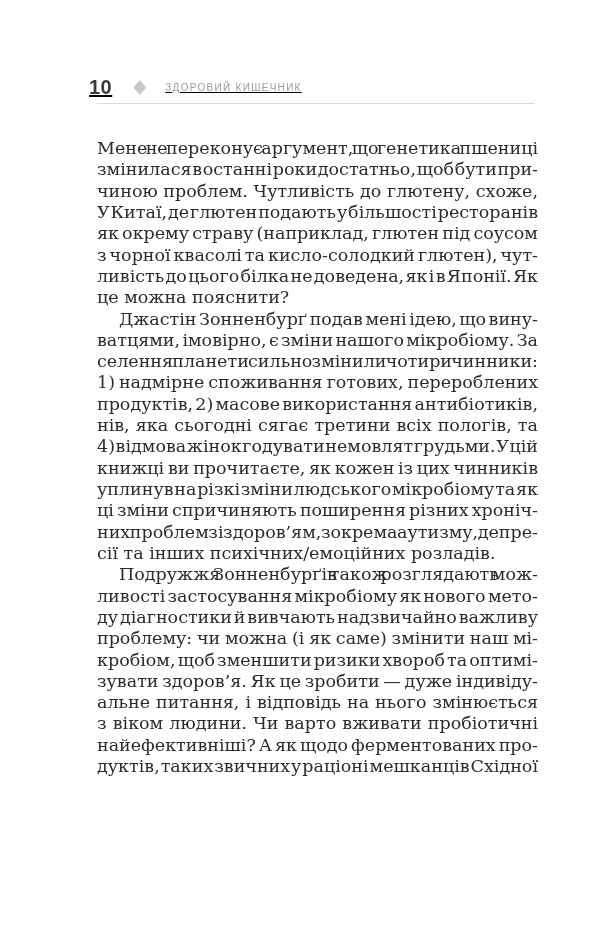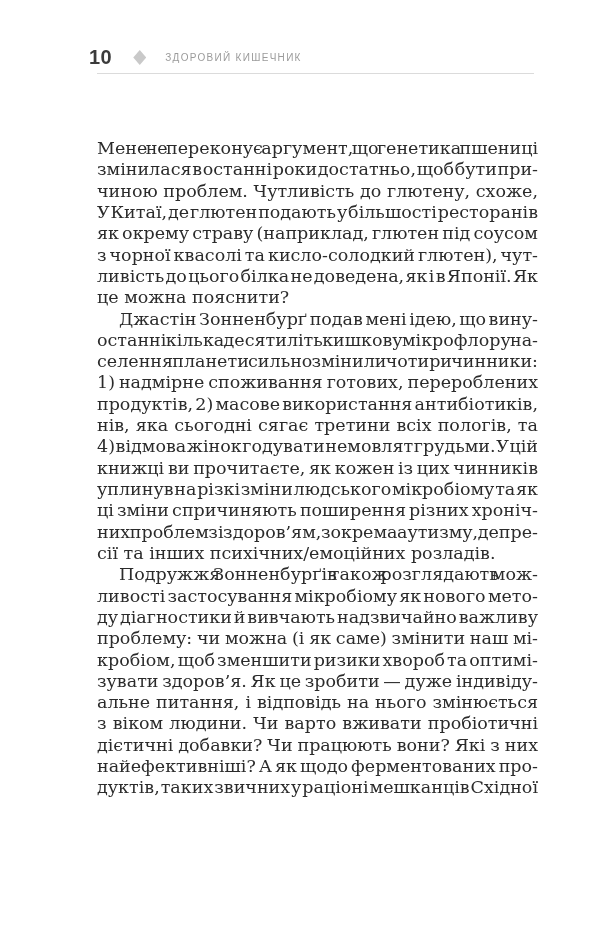--- a/index.html
+++ b/index.html
@@ -12,22 +12,23 @@
     width: 600px;
     height: 947px;
     background: #ffffff;
     overflow: hidden;
     font-family: "DejaVu Serif", serif;
   }
   
   .running-head {
     position: absolute;
     left: 89px;
-    top: 47px;
+    top: 77px;
     width: 449px;
+    text-decoration: underline;
   }
   .head-row {
     display: flex;
     align-items: center;
     height: 21px;
   }
   .pagenum {
     font-family: "Liberation Sans", sans-serif;
     font-weight: 700;
     font-size: 20px;
@@ -94,40 +95,39 @@
         <div class="line"><span style="word-spacing: -4.88px;">змінилася в останні роки достатньо, щоб бути при-</span></div>
         <div class="line"><span style="word-spacing: 0.11px;">чиною проблем. Чутливість до глютену, схоже,</span></div>
         <div class="line"><span style="word-spacing: -4.65px;">У Китаї, де глютен подають у більшості ресторанів</span></div>
         <div class="line"><span style="word-spacing: -2.45px;">як окрему страву (наприклад, глютен під соусом</span></div>
         <div class="line"><span style="word-spacing: -2.58px;">з чорної квасолі та кисло-солодкий глютен), чут-</span></div>
         <div class="line"><span style="word-spacing: -4.24px;">ливість до цього білка не доведена, як і в Японії. Як</span></div>
         <div class="line last-line"><span style="word-spacing: 0px;">це можна пояснити?</span></div>
       </div>
       <div class="paragraph">
         <div class="line first-indent"><span style="word-spacing: -3.03px;">Джастін Зонненбурґ подав мені ідею, що вину-</span></div>
-        <div class="line"><span style="word-spacing: -6.24px;">останні кілька десятиліть кишкову мікрофлору на-</span></div>
+        <div class="line"><span style="word-spacing: -3.25px;">ватцями, імовірно, є зміни нашого мікробіому. За</span></div>
         <div class="line"><span style="word-spacing: -6.32px;">селення планети сильно змінили чотири чинники:</span></div>
         <div class="line"><span style="word-spacing: -1.58px;">1) надмірне споживання готових, перероблених</span></div>
         <div class="line"><span style="word-spacing: -3.36px;">продуктів, 2) масове використання антибіотиків,</span></div>
         <div class="line"><span style="word-spacing: 0.56px;">нів, яка сьогодні сягає третини всіх пологів, та</span></div>
         <div class="line"><span style="word-spacing: -4.95px;">4) відмова жінок годувати немовлят грудьми. У цій</span></div>
         <div class="line"><span style="word-spacing: -1.85px;">книжці ви прочитаєте, як кожен із цих чинників</span></div>
         <div class="line"><span style="word-spacing: -4.82px;">уплинув на різкі зміни людського мікробіому та як</span></div>
         <div class="line"><span style="word-spacing: -2.48px;">ці зміни спричиняють поширення різних хроніч-</span></div>
         <div class="line"><span style="word-spacing: -5.99px;">них проблем зі здоров’ям, зокрема аутизму, депре-</span></div>
         <div class="line last-line"><span style="word-spacing: 0px;">сії та інших психічних/емоційних розладів.</span></div>
       </div>
       <div class="paragraph">
         <div class="line first-indent"><span style="word-spacing: -12.55px;">Подружжя Зонненбурґів також розглядають мож-</span></div>
         <div class="line"><span style="word-spacing: -3.33px;">ливості застосування мікробіому як нового мето-</span></div>
         <div class="line"><span style="word-spacing: -3.68px;">ду діагностики й вивчають надзвичайно важливу</span></div>
         <div class="line"><span style="word-spacing: -0.83px;">проблему: чи можна (і як саме) змінити наш мі-</span></div>
         <div class="line"><span style="word-spacing: -3.45px;">кробіом, щоб зменшити ризики хвороб та оптимі-</span></div>
         <div class="line"><span style="word-spacing: -1.81px;">зувати здоров’я. Як це зробити — дуже індивіду-</span></div>
         <div class="line"><span style="word-spacing: 0.39px;">альне питання, і відповідь на нього змінюється</span></div>
         <div class="line"><span style="word-spacing: 0.58px;">з віком людини. Чи варто вживати пробіотичні</span></div>
-        <div class="line"><span style="word-spacing: -0.62px;">дієтичні добавки? Чи працюють вони? Які з них</span></div>
         <div class="line"><span style="word-spacing: -2.58px;">найефективніші? А як щодо ферментованих про-</span></div>
         <div class="line last-line"><span style="word-spacing: -4.58px;">дуктів, таких звичних у раціоні мешканців Східної</span></div>
       </div>
     </main>
 
 </div>
 
 </body></html>

